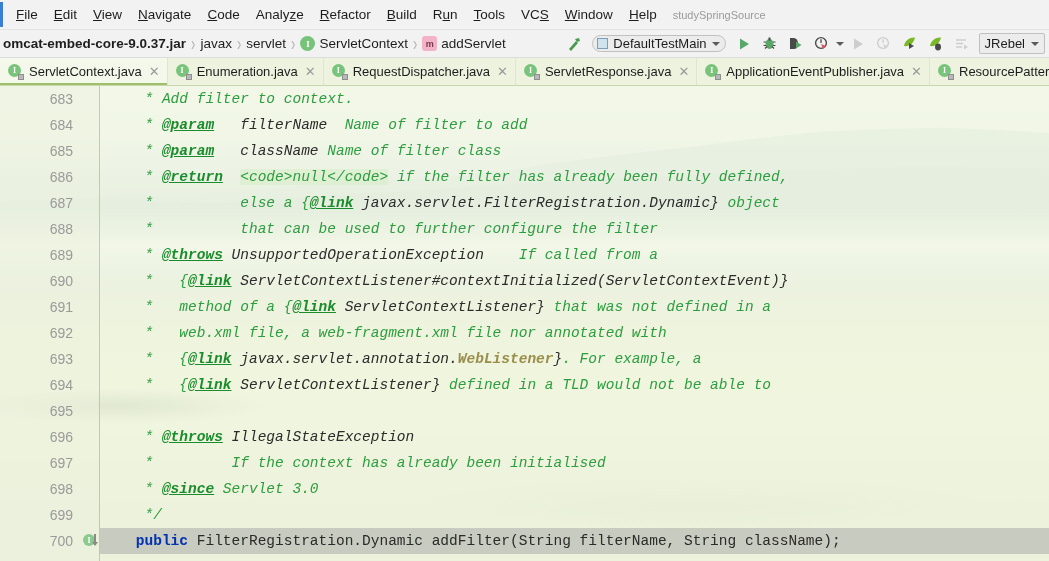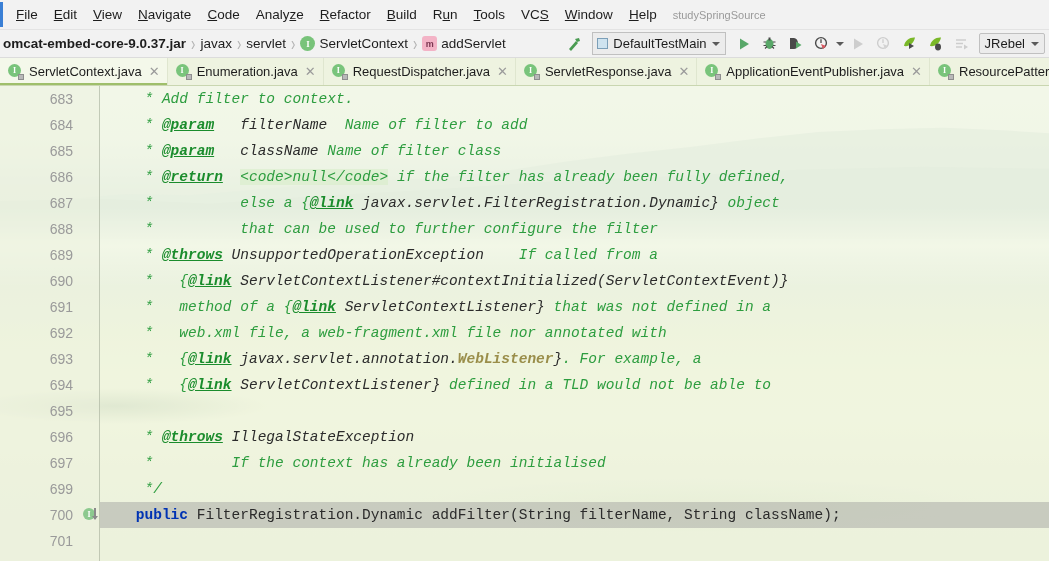--- a/index.html
+++ b/index.html
@@ -67,21 +67,21 @@
   .tb-icon {
     width:24px; height:22px; display:inline-flex;
     align-items:center; justify-content:center; cursor:default;
     flex:0 0 auto;
   }
   .tb-icon.dim { opacity:.35; }
 
   #runconfig {
     display:flex; align-items:center; gap:5px;
     border:1px solid #c0c0c0; background:#ececec;
-    border-radius:0; height:23px; padding:0 5px 0 4px;
+    border-radius:10px; height:17px; padding:0 5px 0 4px;
     margin:0 4px;
   }
   #runconfig .rc-label { font-size:13px; white-space:nowrap; }
   .rc-box {
     width:11px;height:11px;border:1.5px solid #7c9fb8;background:#cfe3ef;
     flex:0 0 auto;
   }
   .caret { width:0;height:0;border-left:4px solid transparent;border-right:4px solid transparent;
            border-top:4px solid #5a5a5a; flex:0 0 auto; }
   #jrebel {
@@ -483,20 +483,25 @@
         <span class="ln">696</span>
         <span class="gicon"></span>
         <span class="code"><span class="cm">     * </span><span class="tag">@throws</span><span class="ref"> IllegalStateException</span></span>
       </div>
       <div class="row">
         <span class="ln">697</span>
         <span class="gicon"></span>
         <span class="code"><span class="cm">     *         If the context has already been initialised</span></span>
       </div>
       <div class="row">
+        <span class="ln">698</span>
+        <span class="gicon"></span>
+        <span class="code"><span class="cm">     * </span><span class="tag">@since</span><span class="cm"> Servlet 3.0</span></span>
+      </div>
+      <div class="row">
         <span class="ln">699</span>
         <span class="gicon"></span>
         <span class="code"><span class="cm">     */</span></span>
       </div>
       <div class="row sel">
         <div class="hl"></div>
         <span class="ln">700</span>
         <span class="gicon">
           <span class="impl-ic">
             <span class="c">I</span>

